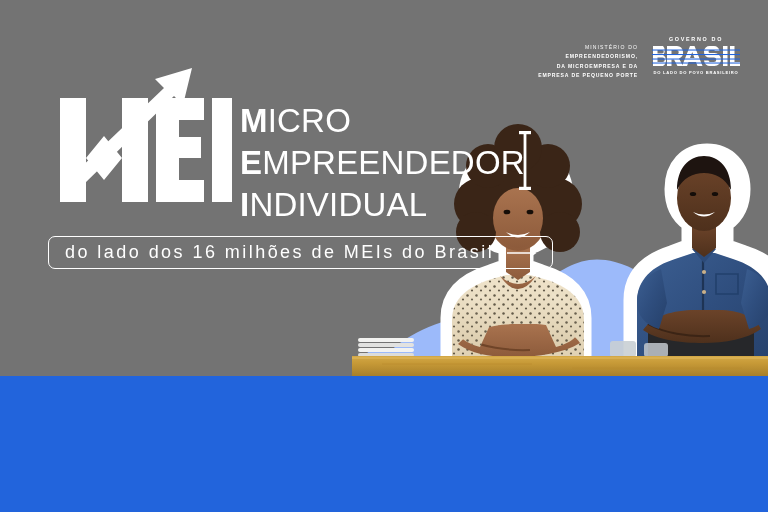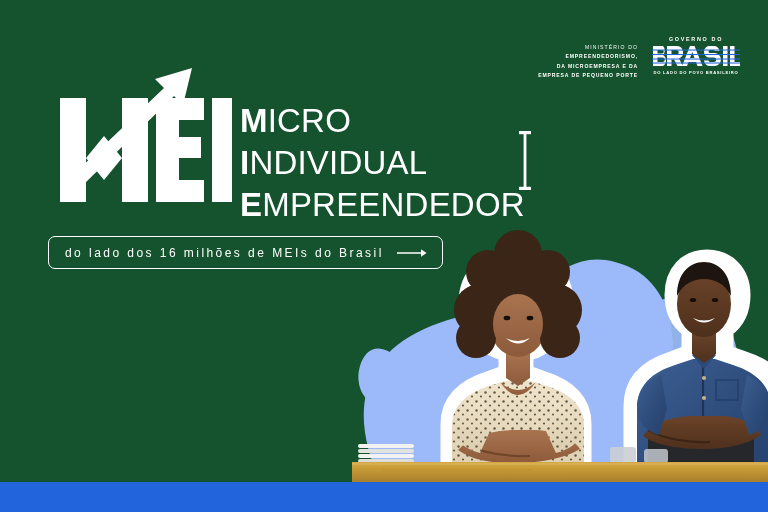--- a/index.html
+++ b/index.html
@@ -5,22 +5,22 @@
   * { margin:0; padding:0; box-sizing:border-box; }
   html,body { width:768px; height:512px; overflow:hidden; }
   body {
     font-family:"Liberation Sans", sans-serif;
     background:#2264DC;
     position:relative;
   }
 
   #banner {
     position:absolute; inset:0;
-    width:768px; height:482px;
-    background:#14532d;
+    width:768px; height:376px;
+    background:#737373;
     overflow:hidden;
   }
 
   
   .blob-layer { position:absolute; inset:0; z-index:1; }
 
   
   .gov-lockup {
     position:absolute; top:36px; right:28px;
     z-index:6;
@@ -93,21 +93,21 @@
     z-index:7;
     height:33px;
     padding:0 15px 0 16px;
     border:1.3px solid #ffffff;
     border-radius:7px;
     display:flex; align-items:center; gap:13px;
     color:#ffffff;
     background:transparent;
   }
   .tagline .tag-text {
-    font-size:12px;
+    font-size:18px;
     letter-spacing:2.45px;
     font-weight:400;
     white-space:nowrap;
   }
   .tagline .tag-arrow { display:flex; align-items:center; }
 
   
   .photo {
     position:absolute; right:0; bottom:0;
     width:420px; height:290px;
@@ -201,24 +201,24 @@
 
       <path d="M22 128 L112 42 L103 33 L140 22 L131 59 L122 50 L32 138 Z"></path>
     </g>
   </svg>
 
   <div class="headline">
     <div class="line">
       <b>M</b><span>ICRO</span>
     </div>
     <div class="line">
+      <b>E</b><span>MPREENDEDOR</span>
+    </div>
+    <div class="line">
       <b>I</b><span>NDIVIDUAL</span>
-    </div>
-    <div class="line">
-      <b>E</b><span>MPREENDEDOR</span>
     </div>
   </div>
 
   <svg class="divider" viewBox="0 0 14 59">
     <g fill="#ffffff">
       <rect x="1" y="0" width="12" height="3.2"></rect>
       <rect x="5.6" y="3" width="2.8" height="53"></rect>
       <rect x="1" y="55.8" width="12" height="3.2"></rect>
     </g>
   </svg>

